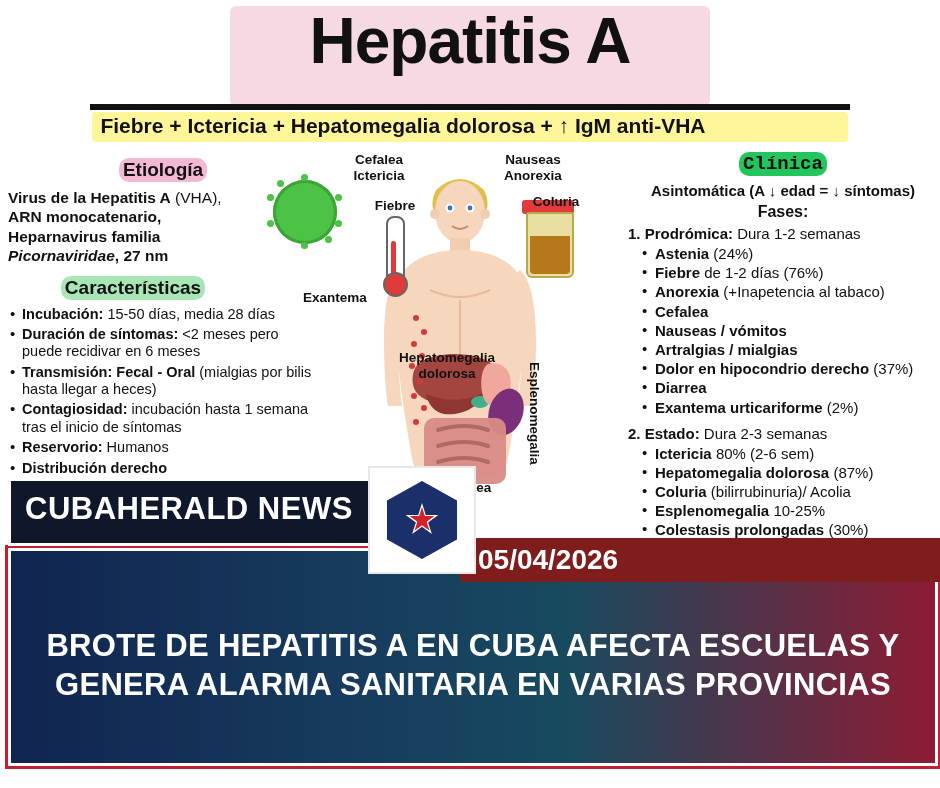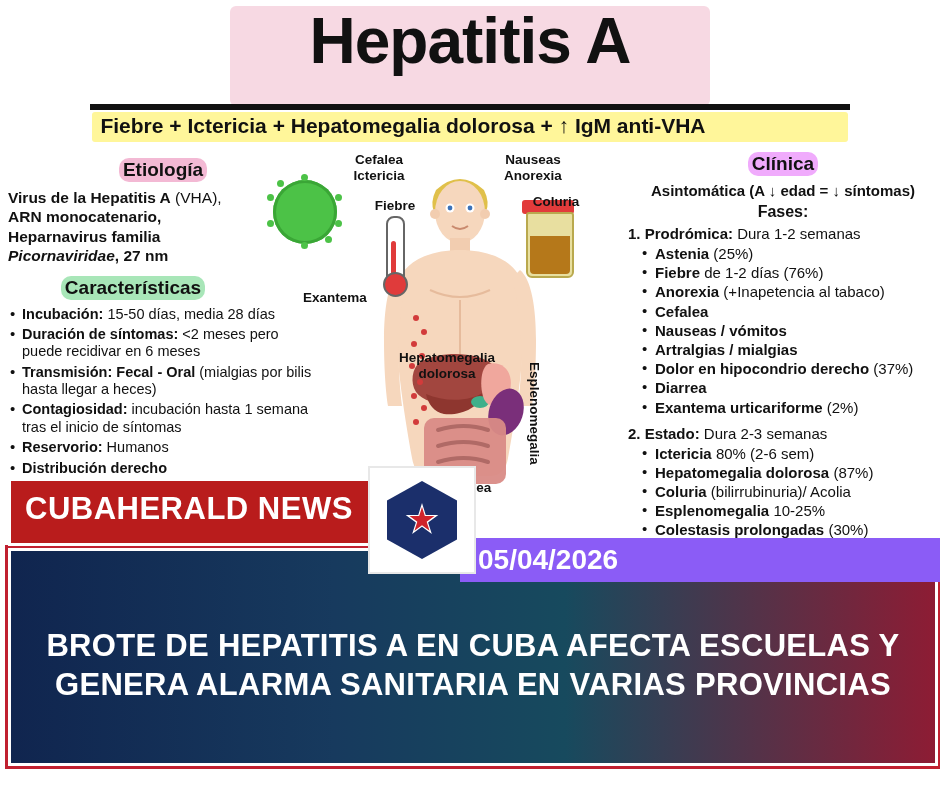--- a/index.html
+++ b/index.html
@@ -37,21 +37,21 @@
     font-size:21px;font-weight:bold;color:#111;
   }
 
   
   .pill{
     display:inline-block;padding:1px 4px;border-radius:10px;
     font-weight:bold;font-size:19px;color:#111;
   }
   .pill.pink{background:#f3b9d4;}
   .pill.green{background:#a8e6b8;}
-  .pill.blue{background:#f0abfc;}
+  .pill.blue{background:#22c55e;font-family:Liberation Mono, monospace;}
 
   
   .col-left{
     position:absolute;left:8px;top:158px;width:310px;
     color:#111;
   }
   .etio-head{text-align:center;}
   .etio-text{
     font-size:15.5px;line-height:1.25;margin-top:6px;
     width:246px;
@@ -138,29 +138,29 @@
   .logo-star{
     width:34px;height:34px;background:#ffffff;
     clip-path:polygon(50% 0%,61% 35%,98% 35%,68% 57%,79% 91%,50% 70%,21% 91%,32% 57%,2% 35%,39% 35%);
   }
   .logo-red{
     position:absolute;width:26px;height:26px;background:#d0232b;
     clip-path:polygon(50% 0%,61% 35%,98% 35%,68% 57%,79% 91%,50% 70%,21% 91%,32% 57%,2% 35%,39% 35%);
   }
   .news-bar{
     position:absolute;left:8px;top:478px;width:452px;height:62px;
-    background:#b91c1c;border:3px solid #ffffff;z-index:5;
+    background:#0f172a;border:3px solid #ffffff;z-index:5;
   }
   .news-bar span{
     display:block;color:#ffffff;font-size:31px;font-weight:bold;
     letter-spacing:0.5px;line-height:56px;padding-left:14px;
   }
   .date-bar{
     position:absolute;left:460px;top:538px;width:480px;height:44px;
-    background:#8b5cf6;z-index:5;
+    background:#7f1d1d;z-index:5;
   }
   .date-bar span{
     display:block;color:#ffffff;font-size:28px;font-weight:bold;
     line-height:44px;padding-left:18px;
   }
   .headline-box{
     position:absolute;left:8px;top:548px;width:924px;height:212px;
     background:linear-gradient(90deg,#10254f 0%,#173a5e 35%,#174a5e 60%,#8d1c34 100%);
     border:3px solid #ffffff;
     box-shadow:0 0 0 3px #c02030;
@@ -298,21 +298,21 @@
     <div class="clin-head">
       <span class="pill blue">Clínica</span>
     </div>
     <div class="asint">Asintomática (A ↓ edad = ↓ síntomas)</div>
     <div class="fases">Fases:</div>
 
     <div class="phase">
       <span>1. Prodrómica:</span><span class="norm"> Dura 1-2 semanas</span>
     </div>
     <ul class="rbul">
-      <li><span class="b">Astenia</span><span> (25%)</span></li>
+      <li><span class="b">Astenia</span><span> (24%)</span></li>
       <li><span class="b">Fiebre</span><span> de 1-2 días (76%)</span></li>
       <li><span class="b">Anorexia</span><span> (+Inapetencia al tabaco)</span></li>
       <li><span class="b">Cefalea</span><span></span></li>
       <li><span class="b">Nauseas / vómitos</span><span></span></li>
       <li><span class="b">Artralgias / mialgias</span><span></span></li>
       <li><span class="b">Dolor en hipocondrio derecho</span><span> (37%)</span></li>
       <li><span class="b">Diarrea</span><span></span></li>
       <li><span class="b">Exantema urticariforme</span><span> (2%)</span></li>
     </ul>
 

